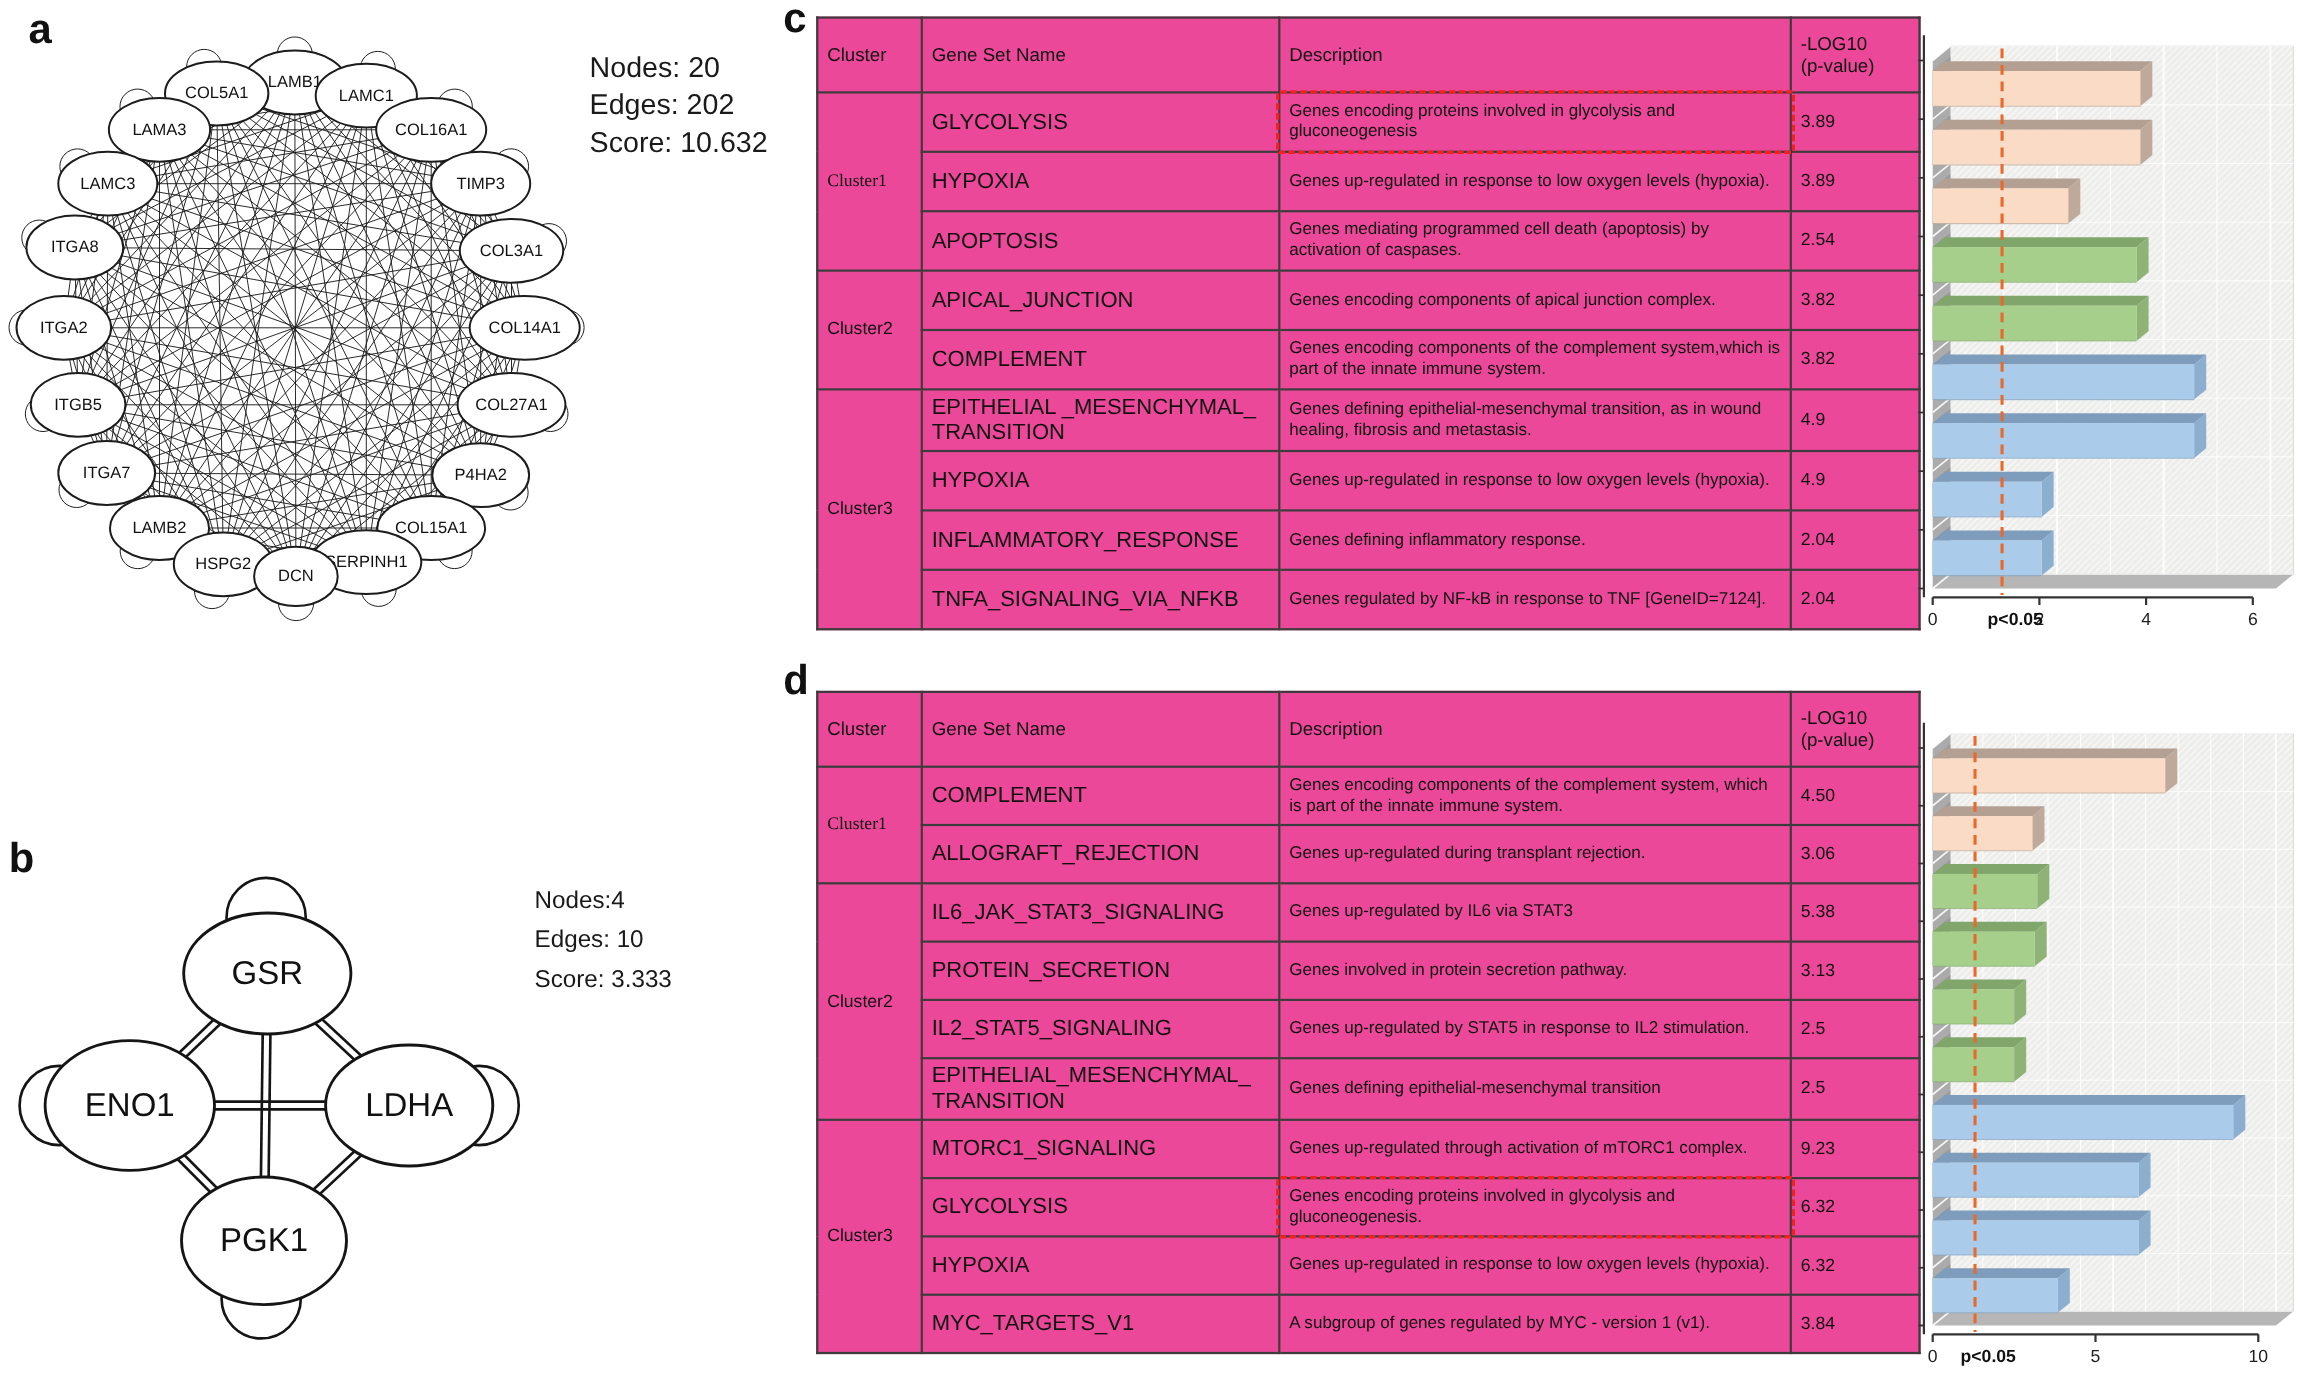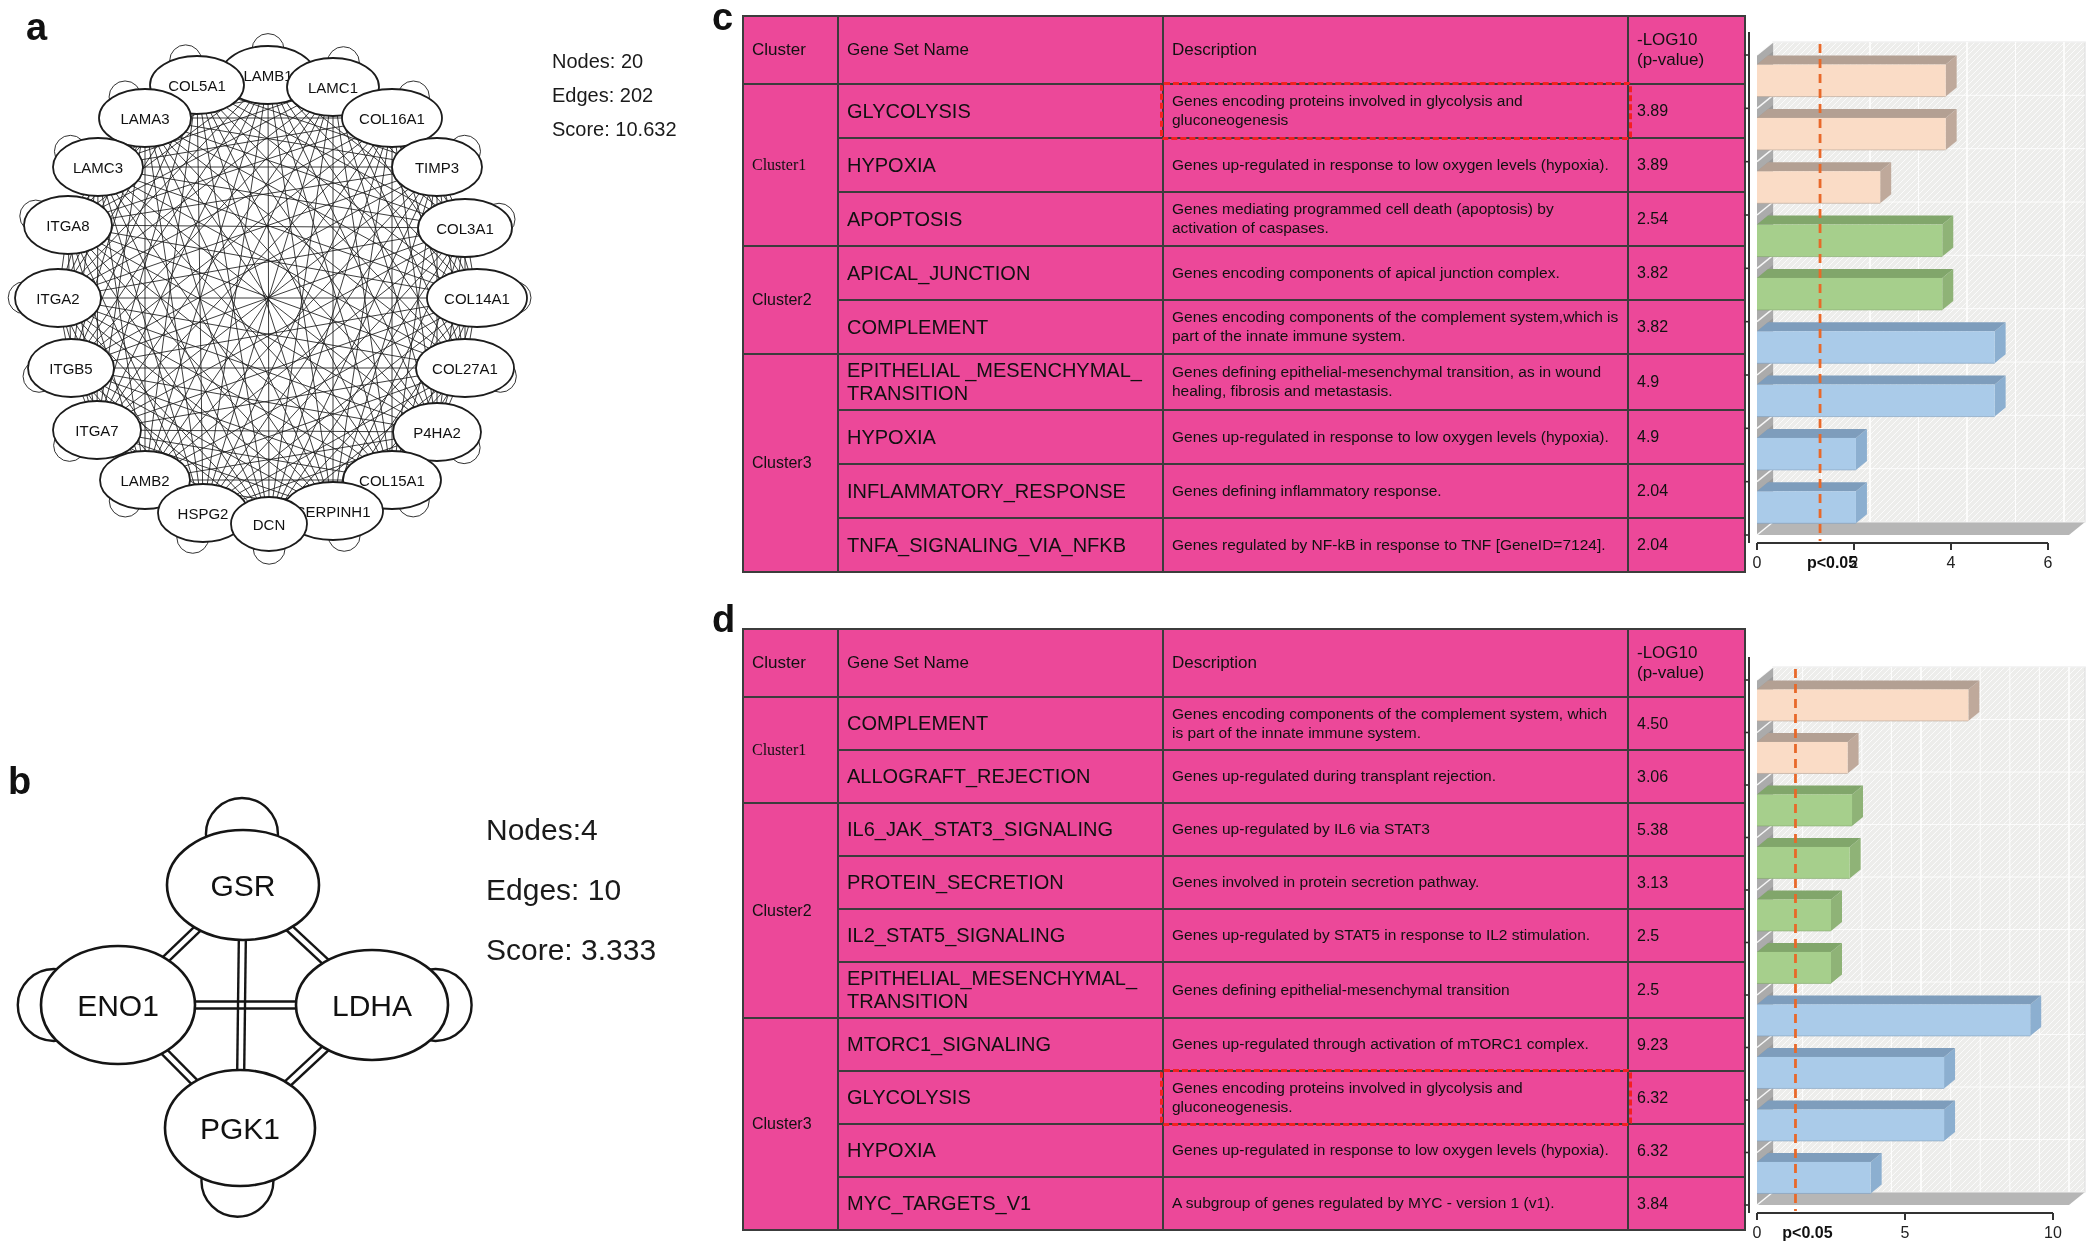--- a/index.html
+++ b/index.html
@@ -1,20 +1,20 @@
 <!DOCTYPE html>
 <html><head>
 <meta charset="utf-8">
 <style>
   html,body{margin:0;padding:0;background:#ffffff;font-family:"Liberation Sans",sans-serif;}
   #fig{position:relative;width:2089px;height:1253px;background:#fff;overflow:hidden;}
   .panel-label{position:absolute;font-size:38px;font-weight:bold;color:#111;line-height:1;}
   .stats{position:absolute;color:#1a1a1a;white-space:pre-line;}
-  #stats-a{left:552px;top:44px;font-size:20px;line-height:34px;}
-  #stats-b{left:486px;top:800px;font-size:30px;line-height:60px;}
+  #stats-a{left:536px;top:44px;font-size:26px;line-height:34px;}
+  #stats-b{left:486px;top:800px;font-size:22px;line-height:36px;}
   svg{position:absolute;overflow:visible;}
   text{font-family:"Liberation Sans",sans-serif;}
   
   table.enr{position:absolute;border-collapse:collapse;table-layout:fixed;width:1002px;background:#ec4899;}
   table.enr th,table.enr td{border:2px solid #3c3c3c;font-weight:400;text-align:left;vertical-align:middle;
     padding:4px 8px;color:#111;}
   table.enr th{font-size:17px;height:58px;}
   td.gene{font-size:20px;}
   td.desc{font-size:15.5px;line-height:1.22;}
   td.val{font-size:16px;border-radius:25px;}

